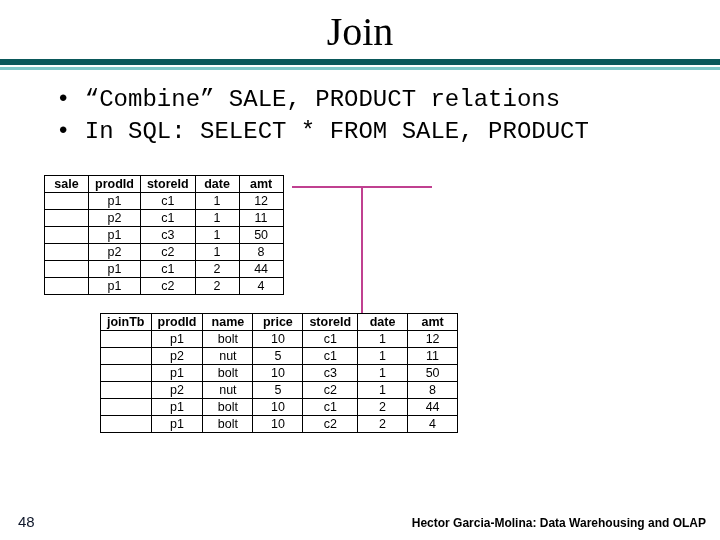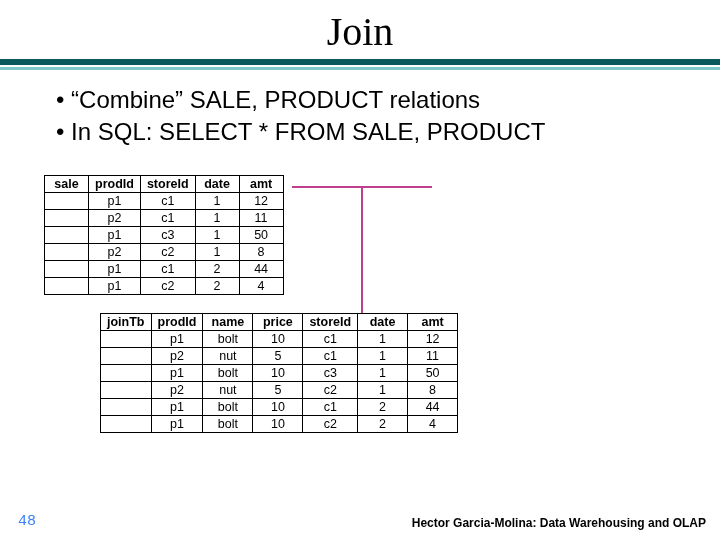--- a/index.html
+++ b/index.html
@@ -22,21 +22,21 @@
     height: 6px;
     background: #0a585a;
     margin: 0 0 2px 0;
   }
   .rule2 {
     height: 3px;
     background: #7fc9c9;
     margin: 0 0 14px 0;
   }
   .bullets {
-    font-family: Liberation Sans, sans-serif;
+    font-family: Liberation Mono, monospace;
     font-size: 24px;
     padding: 0 0 12px 56px;
     line-height: 1.32;
   }
   .tables-top {
     position: relative;
     padding-left: 56px;
     height: 140px;
   }
   .tables-bottom {
@@ -70,22 +70,22 @@
     top: 26px;
     width: 150px;
     height: 170px;
     pointer-events: none;
   }
   .footer-num {
     position: absolute;
     left: 18px;
     bottom: 10px;
     font-size: 15px;
-    color: #3b82f6;
-    font-family: Liberation Mono, monospace;
+    color: #0f172a;
+    font-family: Liberation Sans, sans-serif;
   }
   .footer-credit {
     position: absolute;
     right: 14px;
     bottom: 10px;
     font-size: 12px;
     font-family: Arial, sans-serif;
     font-weight: bold;
   }
 </style>

